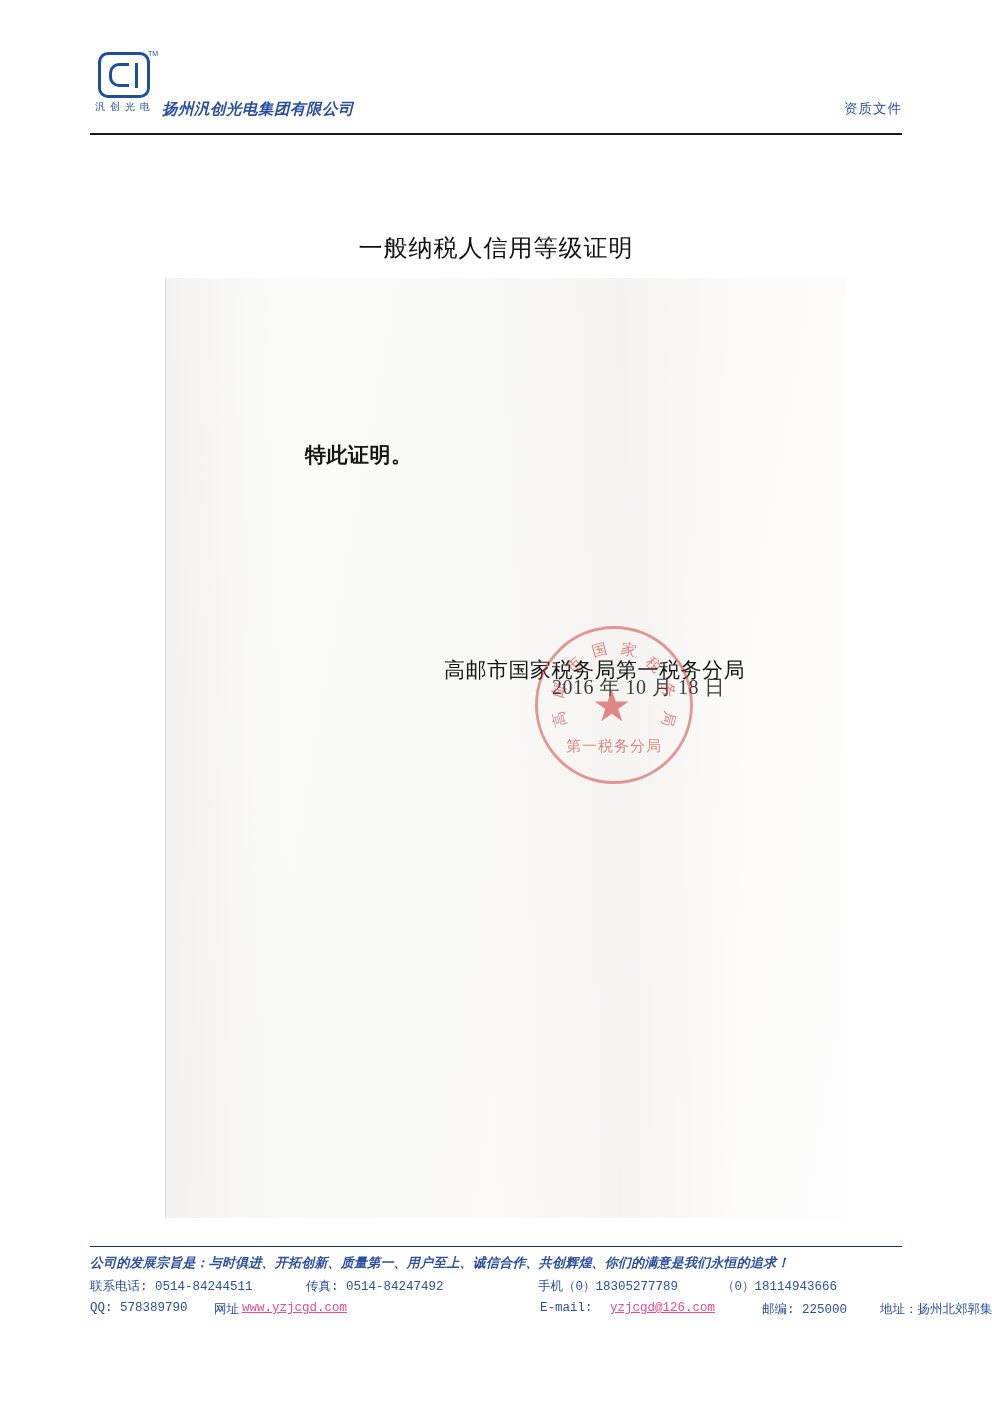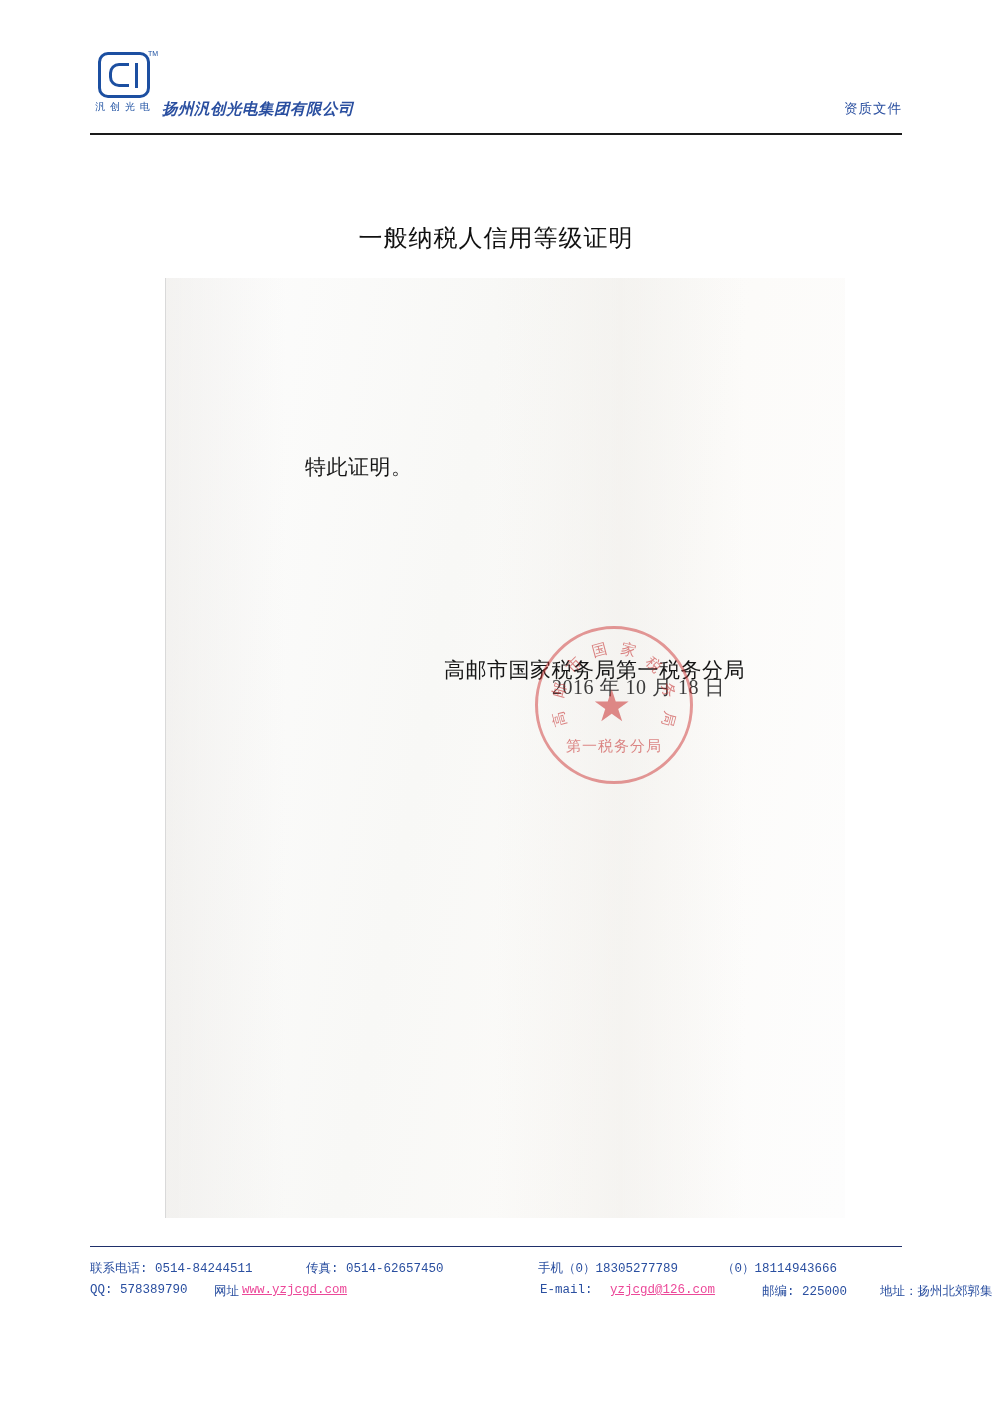--- a/index.html
+++ b/index.html
@@ -108,21 +108,21 @@
     top: 133px;
     width: 812px;
     height: 0;
     border-top: 2px solid #1a1a1a;
   }
 
   
   .doc-title {
     position: absolute;
     left: 0;
-    top: 222px;
+    top: 232px;
     width: 992px;
     text-align: center;
     font-size: 24px;
     color: #111111;
     letter-spacing: 1px;
   }
 
   
   .scan {
     position: absolute;
@@ -176,21 +176,22 @@
     font-size: 21px;
     line-height: 37px;
     color: #161616;
     letter-spacing: 0.5px;
   }
   .cert-body p {
     margin: 0;
     text-indent: 42px;
   }
   .cert-body p.second {
-    margin-top: 19px;
+    margin-top: 7px;
+    font-weight: bold;
   }
 
   .signature {
     position: absolute;
     left: 0px;
     top: 378px;
     width: 580px;
     text-align: right;
     font-size: 21px;
     color: #161616;
@@ -350,23 +351,24 @@
         <span class="seal-char" style="transform: translate(54.1px, -14.5px) rotate(75deg);">务</span>
         <span class="seal-char" style="transform: translate(54.1px, 14.5px) rotate(105deg);">局</span>
       </div>
     <div class="seal-star"></div>
     <div class="seal-bottom">第一税务分局</div>
   </div>
 </div>
 
 <div class="footer-rule"></div>
 <div class="footer">
+  <div class="footer-slogan">公司的发展宗旨是：与时俱进、开拓创新、质量第一、用户至上、诚信合作、共创辉煌、你们的满意是我们永恒的追求！</div>
   <div class="footer-line">
     <span class="col c1">联系电话: 0514-84244511</span>
-    <span class="col c2">传真: 0514-62657450</span>
+    <span class="col c2">传真: 0514-84247492</span>
     <span class="col c3">手机（0）18305277789</span>
     <span class="col c4">（0）18114943666</span>
   </div>
   <div class="footer-line">
     <span class="col f2c1">QQ: 578389790</span>
     <span class="col f2c2">网址</span>
     <span class="col f2c2 link" style="left:152px">www.yzjcgd.com</span>
     <span class="col f2c4">E-mail:</span>
     <span class="col link" style="left:520px">yzjcgd@126.com</span>
     <span class="col" style="left:672px">邮编: 225000</span>

